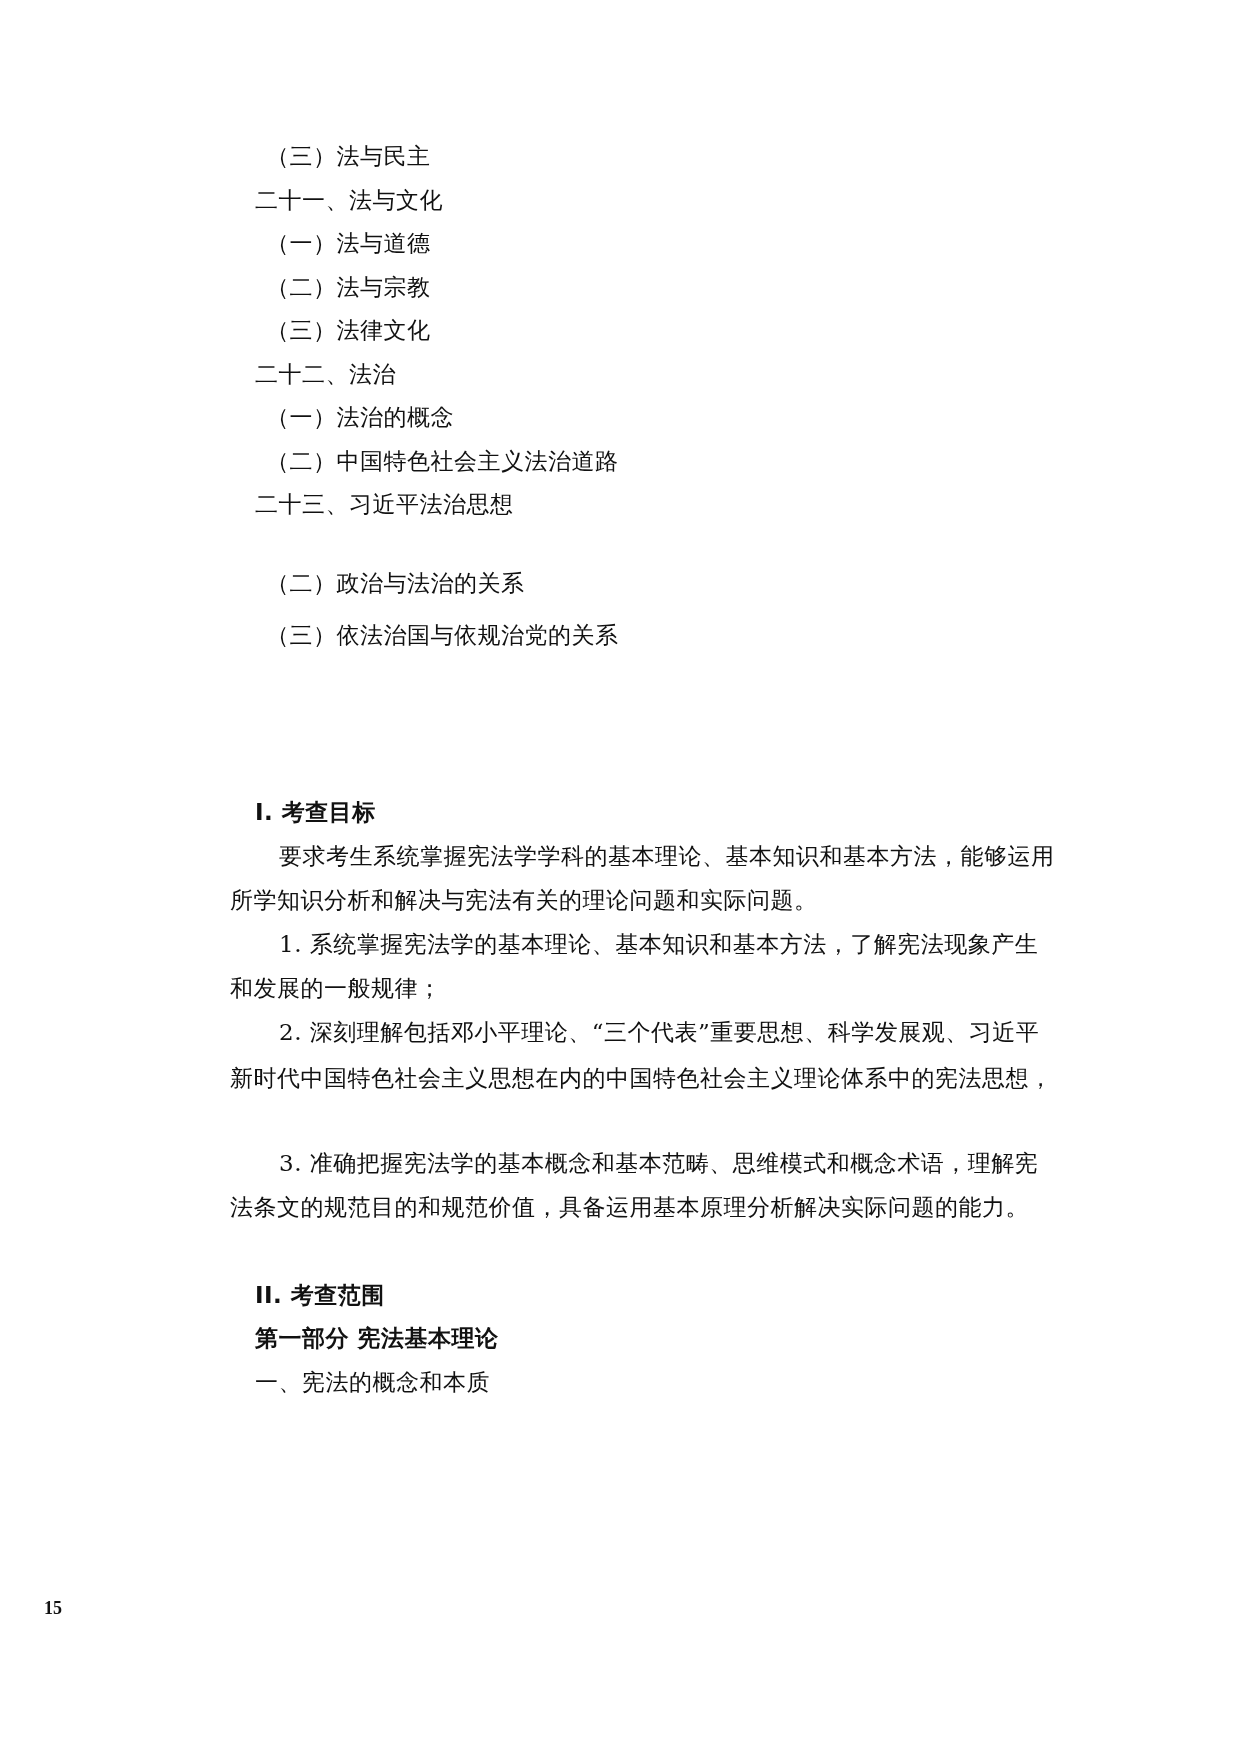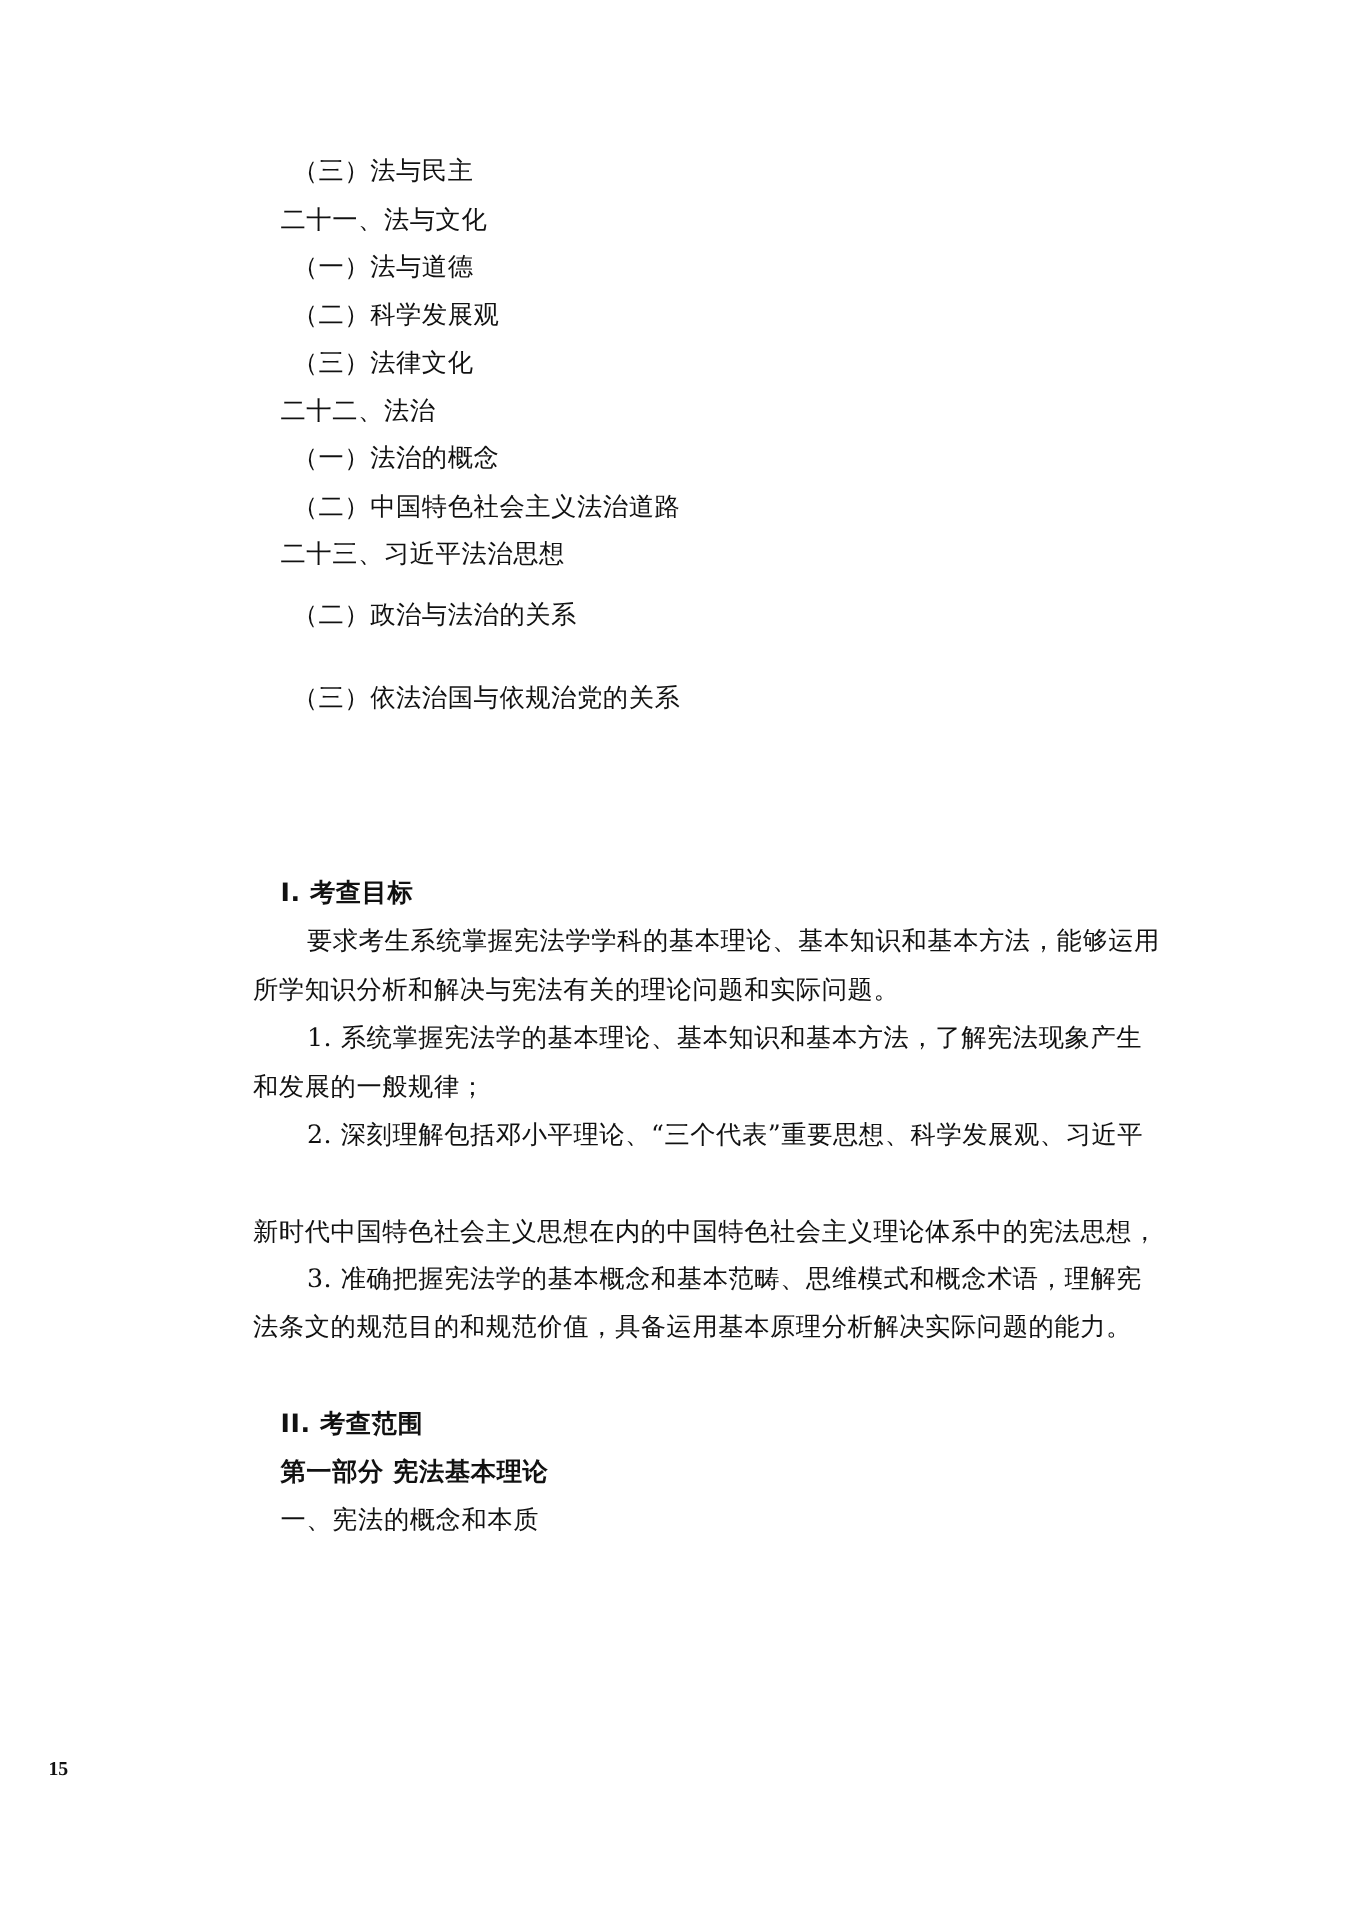--- a/index.html
+++ b/index.html
@@ -25,40 +25,40 @@
   }
 </style>
 </head>
 <body>
 
 <div class="page">
 
   <div class="line outline-item" style="top:141px">（三）法与民主</div>
   <div class="line outline-head" style="top:185px">二十一、法与文化</div>
   <div class="line outline-item" style="top:228px">（一）法与道德</div>
-  <div class="line outline-item" style="top:272px">（二）科学发展观</div>
+  <div class="line outline-item" style="top:272px">（二）法与宗教</div>
   <div class="line outline-item" style="top:315px">（三）法律文化</div>
   <div class="line outline-head" style="top:359px">二十二、法治</div>
   <div class="line outline-item" style="top:402px">（一）法治的概念</div>
   <div class="line outline-item" style="top:446px">（二）中国特色社会主义法治道路</div>
   <div class="line outline-head" style="top:489px">二十三、习近平法治思想</div>
-  <div class="line outline-item" style="top:544px">（二）政治与法治的关系</div>
+  <div class="line outline-item" style="top:568px">（二）政治与法治的关系</div>
   <div class="line outline-item" style="top:620px">（三）依法治国与依规治党的关系</div>
 
 
   <div class="line section-head" style="top:797px">I. 考查目标</div>
 
   <div class="line para-first" style="top:841px">要求考生系统掌握宪法学学科的基本理论、基本知识和基本方法，能够运用</div>
   <div class="line para-cont" style="top:885px">所学知识分析和解决与宪法有关的理论问题和实际问题。</div>
 
   <div class="line para-first" style="top:929px">1. 系统掌握宪法学的基本理论、基本知识和基本方法，了解宪法现象产生</div>
   <div class="line para-cont" style="top:973px">和发展的一般规律；</div>
 
   <div class="line para-first" style="top:1017px">2. 深刻理解包括邓小平理论、“三个代表”重要思想、科学发展观、习近平</div>
-  <div class="line para-cont" style="top:1105px">新时代中国特色社会主义思想在内的中国特色社会主义理论体系中的宪法思想，</div>
+  <div class="line para-cont" style="top:1063px">新时代中国特色社会主义思想在内的中国特色社会主义理论体系中的宪法思想，</div>
 
   <div class="line para-first" style="top:1148px">3. 准确把握宪法学的基本概念和基本范畴、思维模式和概念术语，理解宪</div>
   <div class="line para-cont" style="top:1192px">法条文的规范目的和规范价值，具备运用基本原理分析解决实际问题的能力。</div>
 
   <div class="line section-head" style="top:1280px">II. 考查范围</div>
   <div class="line section-head" style="top:1323px">第一部分  宪法基本理论</div>
   <div class="line outline-head" style="top:1367px">一、宪法的概念和本质</div>
 
   <div class="page-number">15</div>
 </div>

